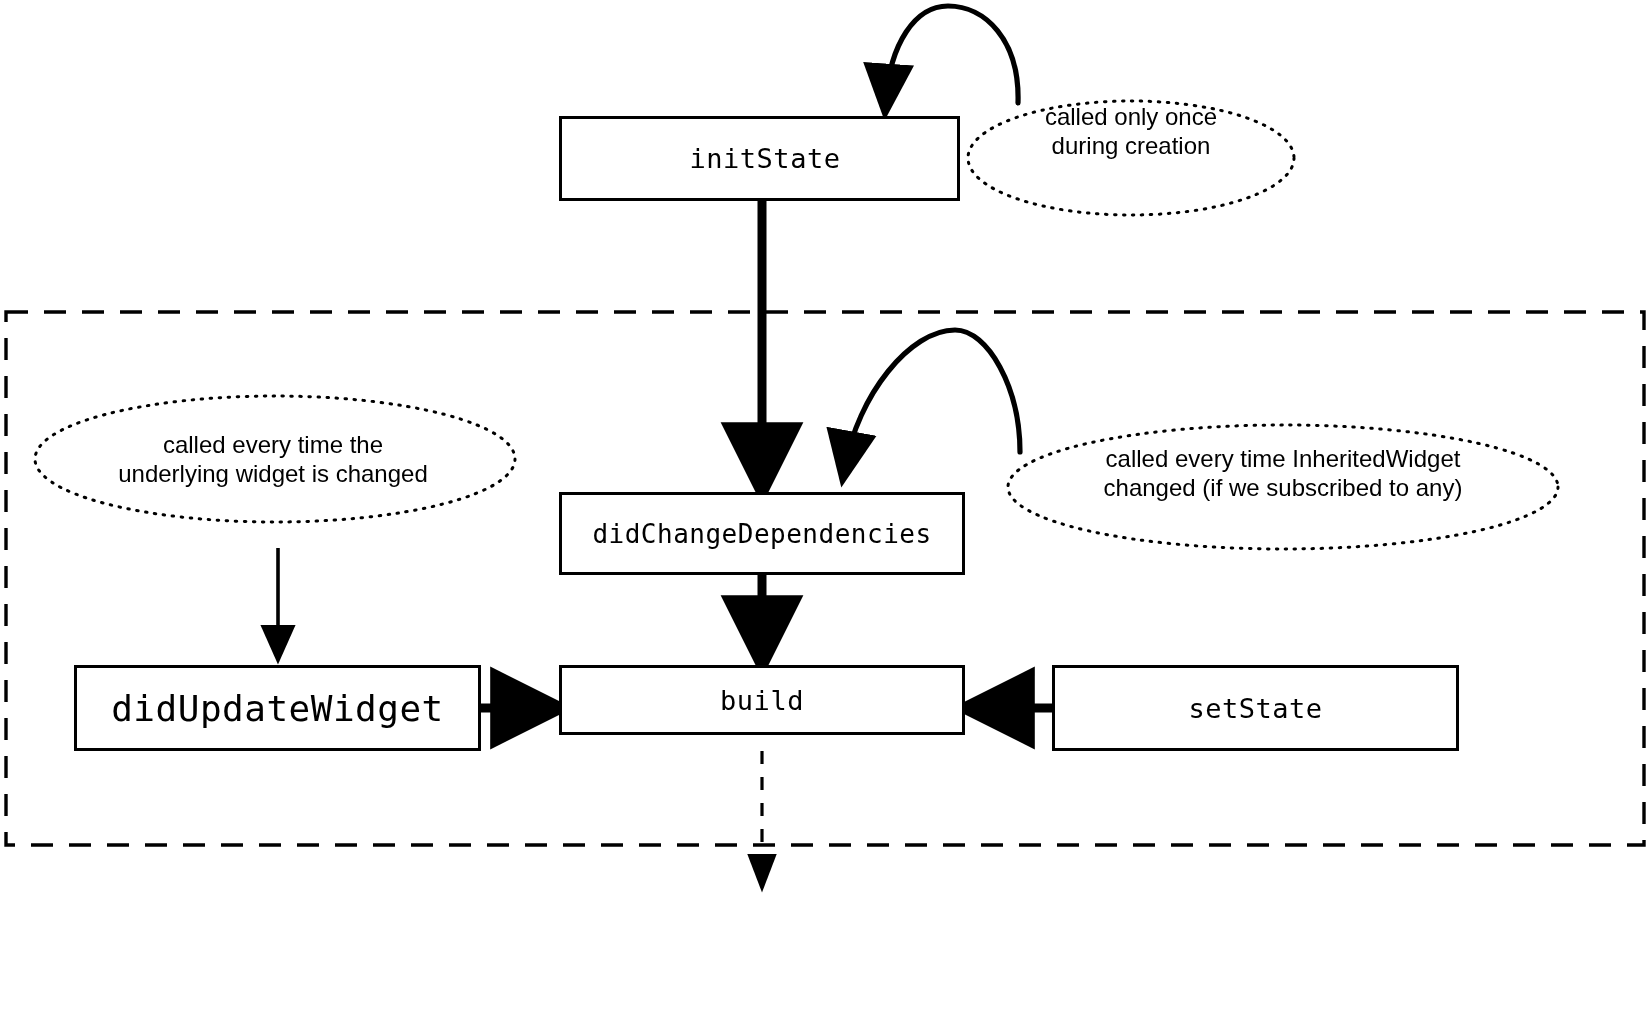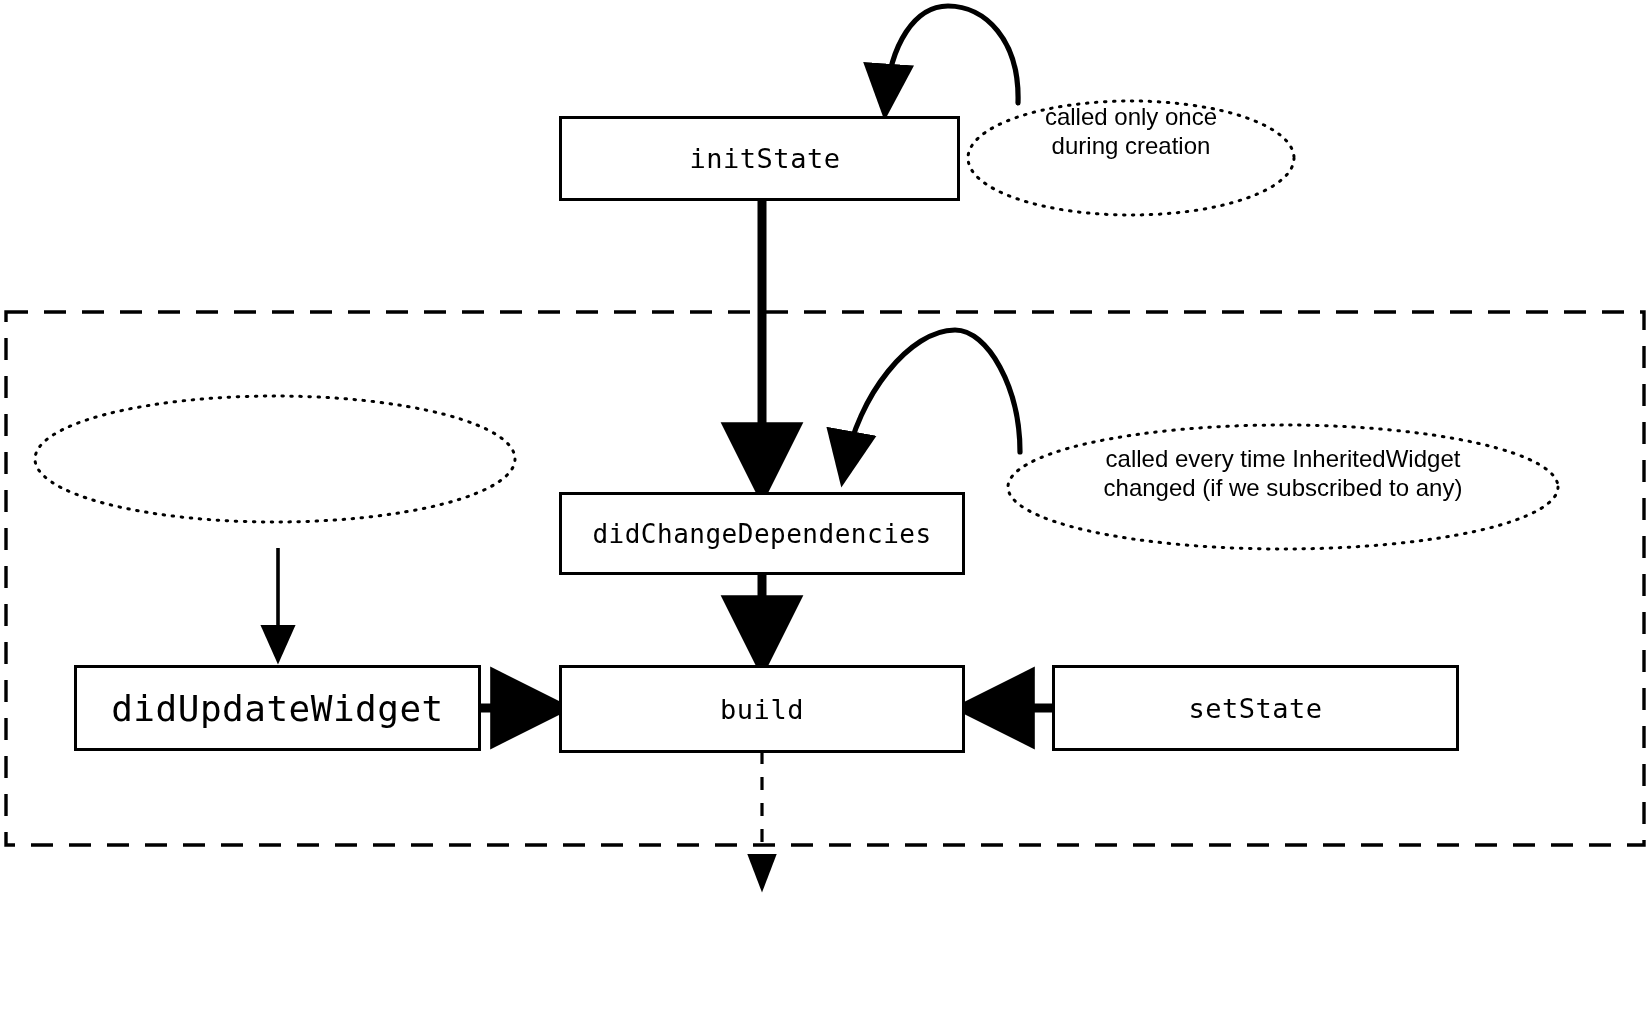--- a/index.html
+++ b/index.html
@@ -42,21 +42,21 @@
     position: absolute;
     text-align: center;
     font-family: "Liberation Sans", sans-serif;
     color: #000000;
     line-height: 1.22;
     white-space: pre-line;
     pointer-events: none;
   }
   #box-initState { left: 559px; top: 116px; width: 401px; height: 85px; font-size: 27px; padding-left: 11px; }
   #box-didChangeDependencies { left: 559px; top: 492px; width: 406px; height: 83px; font-size: 26px; }
-  #box-build { left: 559px; top: 665px; width: 406px; height: 88px; font-size: 27px; }
+  #box-build { left: 559px; top: 665px; width: 406px; height: 70px; font-size: 27px; }
   #box-didUpdateWidget { left: 74px; top: 665px; width: 407px; height: 86px; font-size: 36px; }
   #box-setState { left: 1052px; top: 665px; width: 407px; height: 86px; font-size: 27px; }
   #box-dispose { left: 559px; top: 888px; width: 406px; height: 84px; font-size: 27px; }
 
   #note-initState { left: 968px; top: 102px; width: 326px; font-size: 24px; }
   #note-didUpdateWidget { left: 38px; top: 430px; width: 470px; font-size: 24px; }
   #note-didChangeDependencies { left: 1012px; top: 444px; width: 542px; font-size: 24px; }
 </style>
 </head>
 <body>
@@ -118,17 +118,19 @@
   </div>
 
   <div class="node-box" id="box-setState">
     <span class="node-label">setState</span>
   </div>
 
 
   <div class="note-text" id="note-initState">called only once
 during creation</div>
 
+  <div class="note-text" id="note-didUpdateWidget">called every time the
+underlying widget is changed</div>
 
   <div class="note-text" id="note-didChangeDependencies">called every time InheritedWidget
 changed (if we subscribed to any)</div>
 
 </div>
 
 </body></html>

